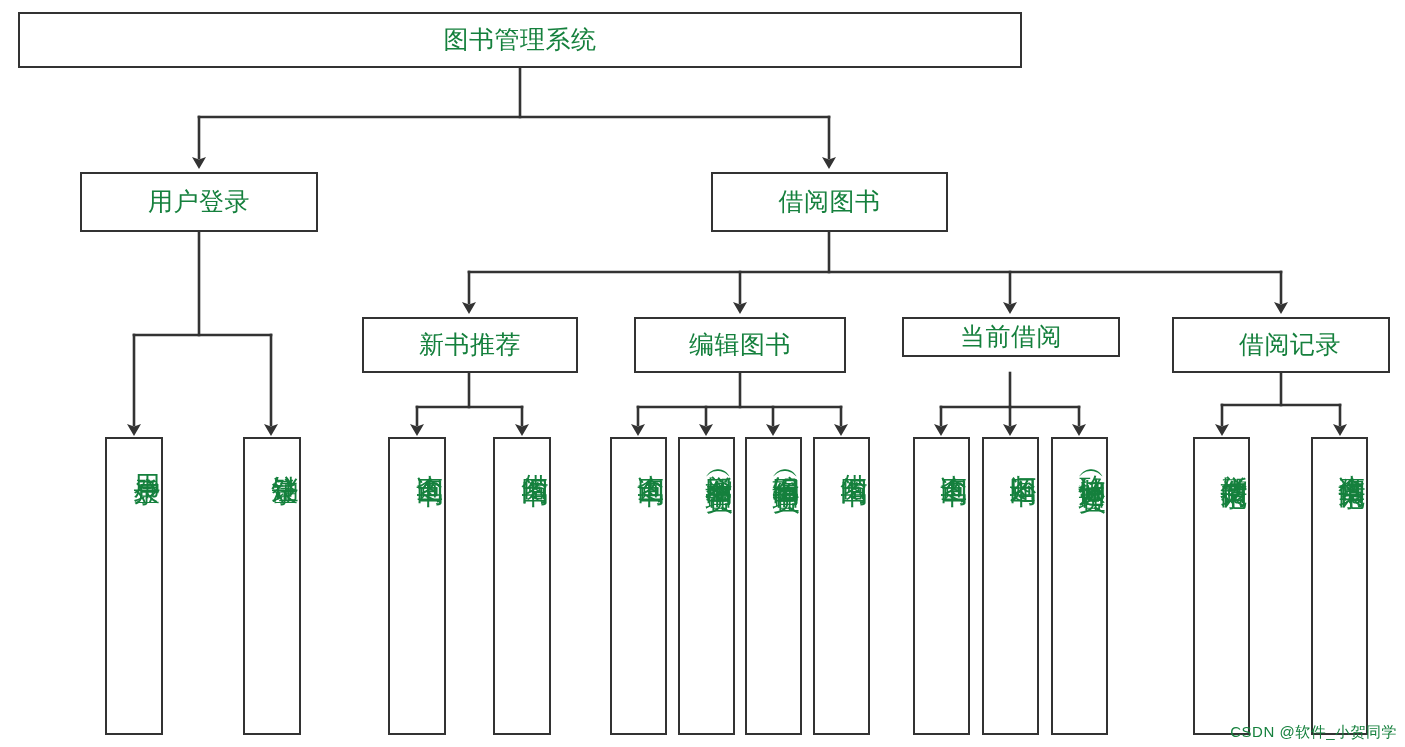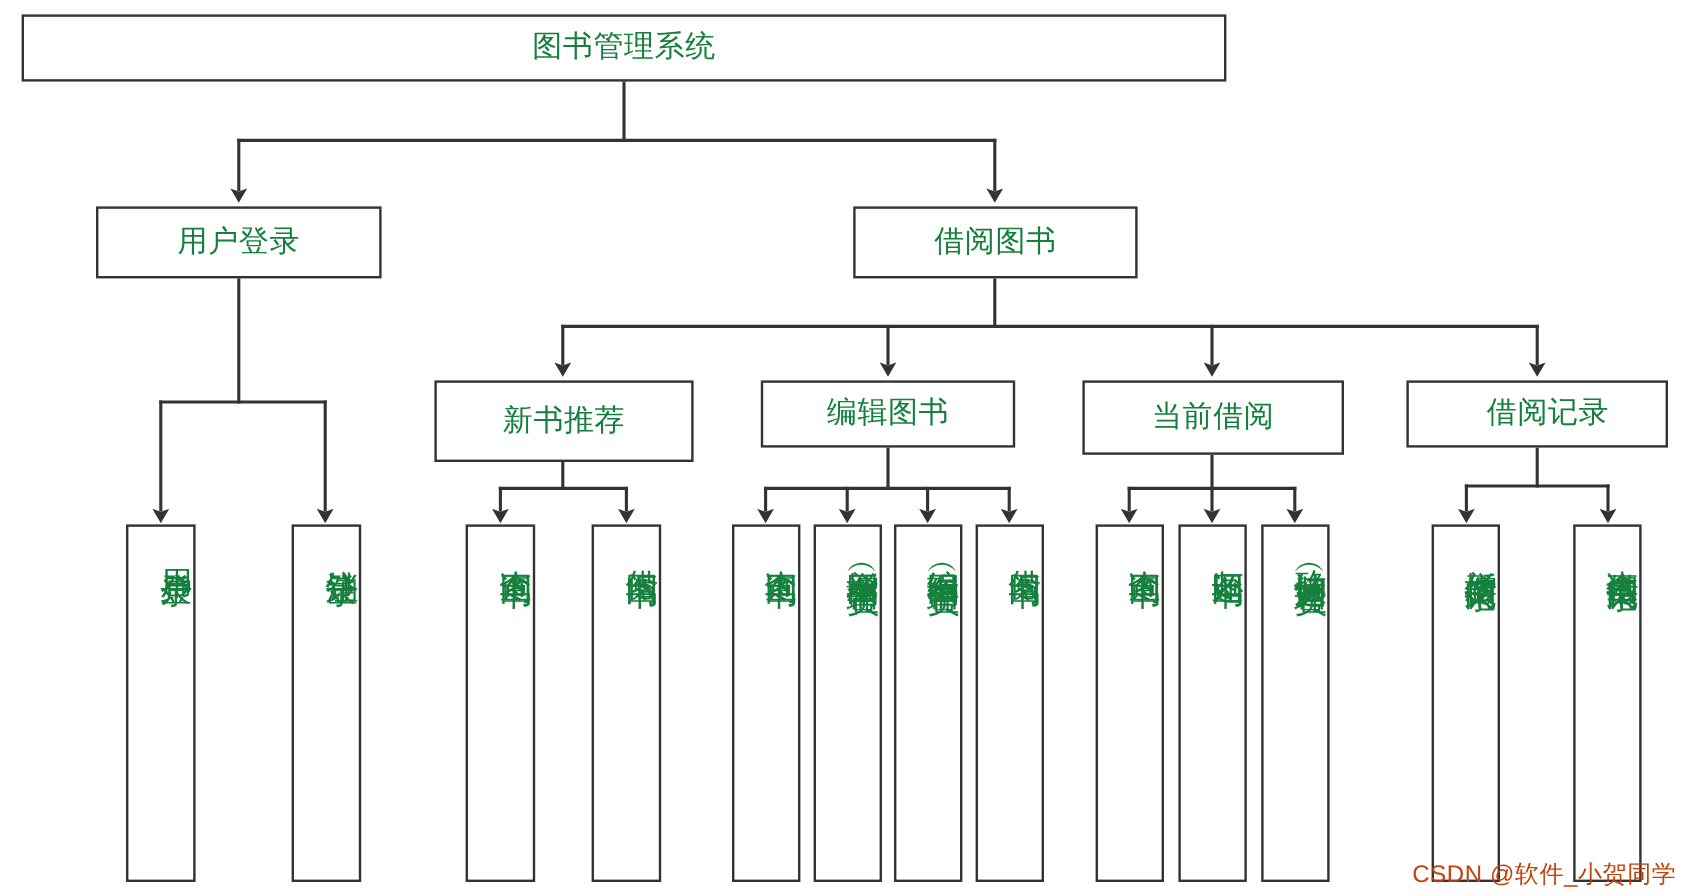--- a/index.html
+++ b/index.html
@@ -59,22 +59,22 @@
     font-size: 27px;
     line-height: 1.08;
     letter-spacing: 2px;
     width: 100%;
     display: block;
   }
   #watermark {
     position: absolute;
     right: 8px;
     bottom: 5px;
-    font-size: 20px;
-    color: #c2410c;
+    font-size: 15px;
+    color: #15803d;
     letter-spacing: 0.5px;
     white-space: nowrap;
     pointer-events: none;
   }
 </style>
 </head>
 <body>
 
 <div id="diagram-root">
 
@@ -134,27 +134,27 @@
     <span class="node-label">图书管理系统</span>
   </div>
 
   <div class="node-box horiz" style="left:80px; top:172px; width:238px; height:60px;">
     <span class="node-label">用户登录</span>
   </div>
   <div class="node-box horiz" style="left:711px; top:172px; width:237px; height:60px;">
     <span class="node-label">借阅图书</span>
   </div>
 
-  <div class="node-box horiz" style="left:362px; top:317px; width:216px; height:68px;">
+  <div class="node-box horiz" style="left:362px; top:317px; width:216px; height:56px;">
     <span class="node-label">新书推荐</span>
   </div>
   <div class="node-box horiz" style="left:634px; top:317px; width:212px; height:56px;">
     <span class="node-label">编辑图书</span>
   </div>
-  <div class="node-box horiz" style="left:902px; top:317px; width:218px; height:62px;">
+  <div class="node-box horiz" style="left:902px; top:317px; width:218px; height:40px;">
     <span class="node-label">当前借阅</span>
   </div>
   <div class="node-box horiz" style="left:1172px; top:317px; width:218px; height:56px;padding-left:18px;">
     <span class="node-label">借阅记录</span>
   </div>
 
   <div class="node-box vert" style="left:105px; top:437px; width:58px; height:298px;">
     <span class="node-label">用户登录</span>
   </div>
   <div class="node-box vert" style="left:243px; top:437px; width:58px; height:298px;">

